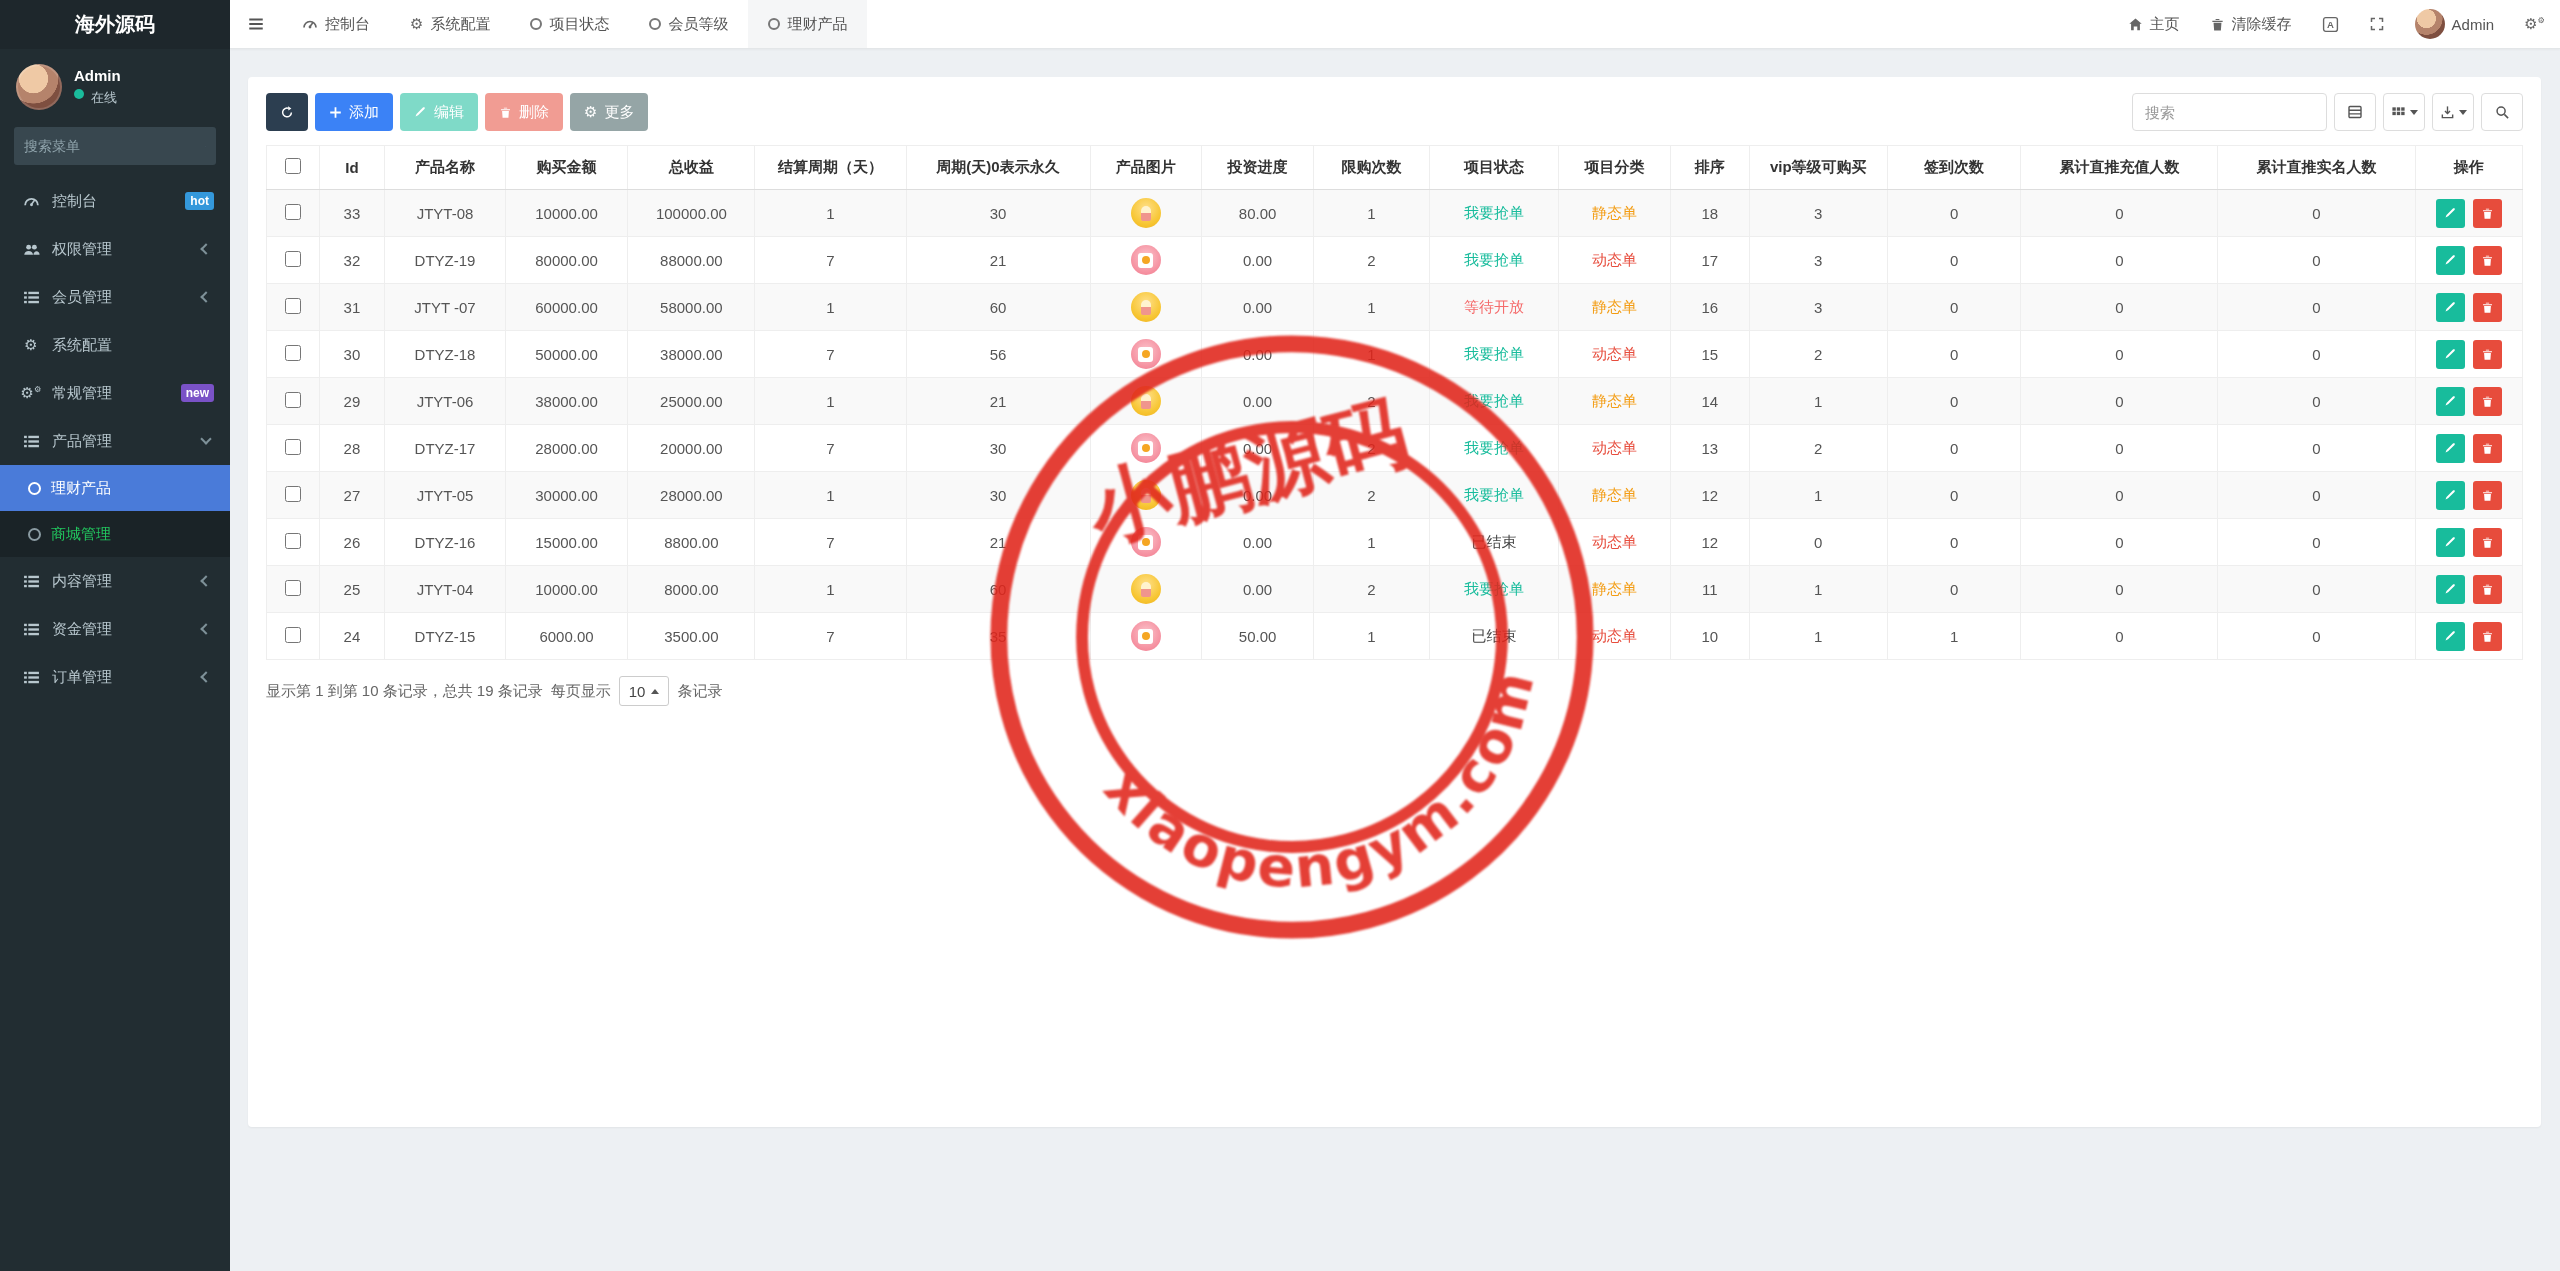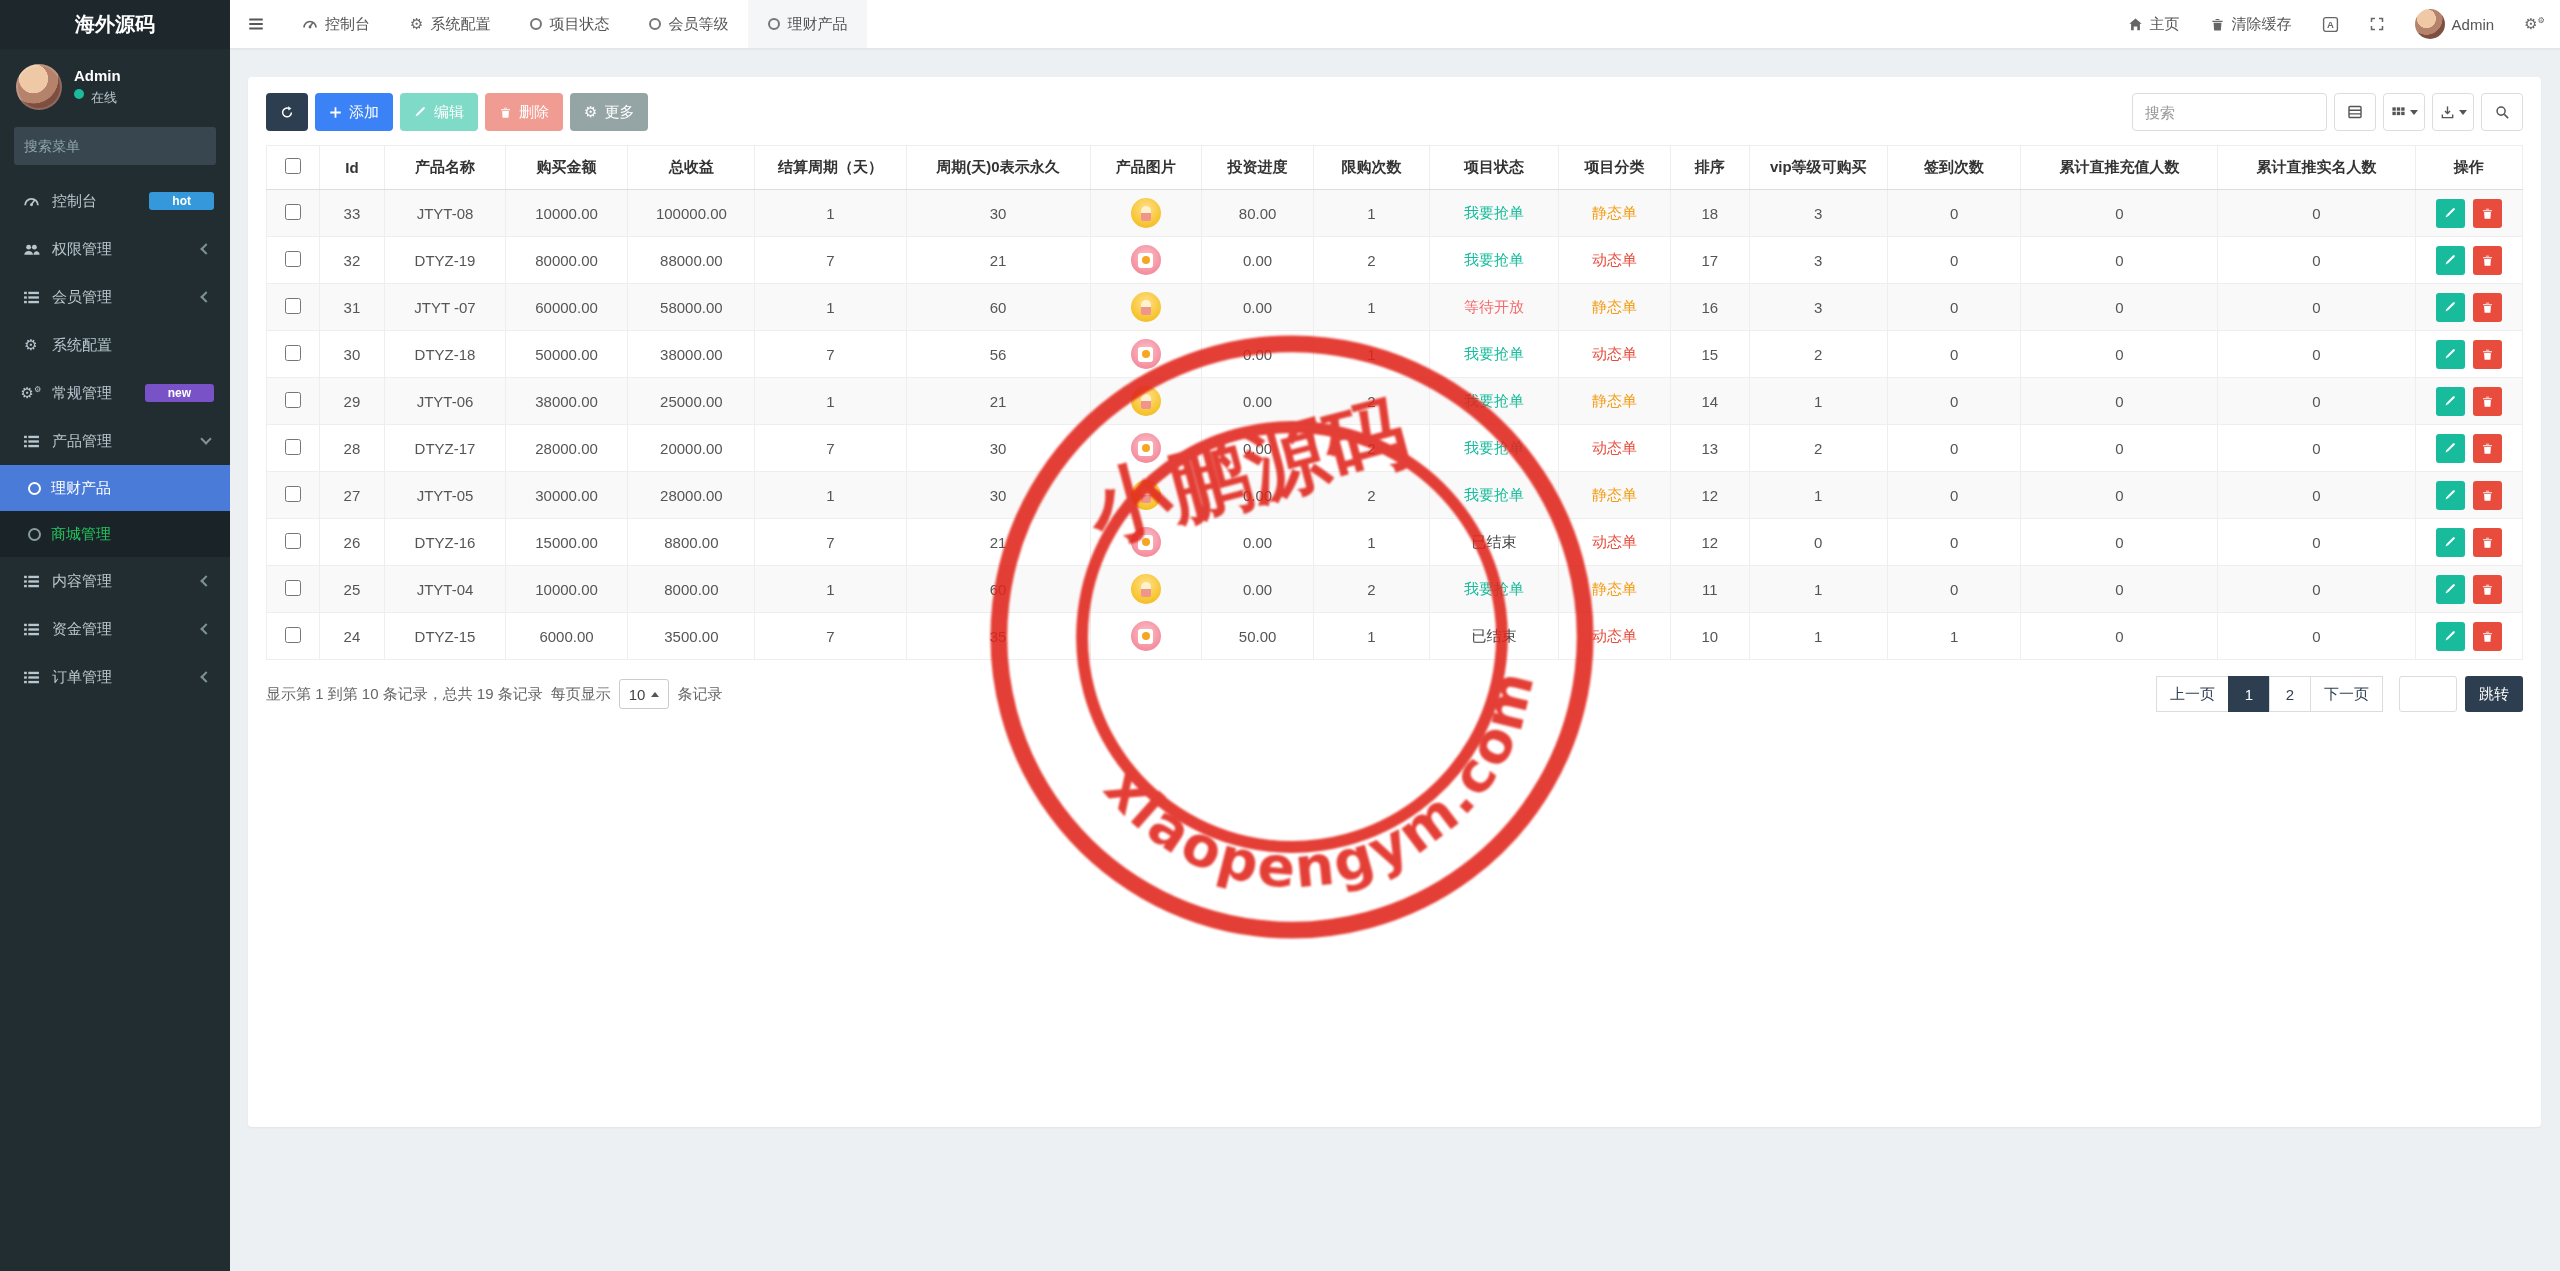--- a/index.html
+++ b/index.html
@@ -14,21 +14,21 @@
   .p-status{display:flex;align-items:flex-start;gap:7px;font-size:13px;color:#b8c7ce}
   .dot{width:10px;height:10px;border-radius:50%;background:#1abc9c}
   .s-search{margin:4px 14px 12px;height:38px;background:#38474f;border-radius:3px;display:flex;align-items:center;padding:0 10px}
   .s-search input{flex:1;background:transparent;border:0;outline:none;color:#ccc;font-size:14px;font-family:inherit}
   .s-search input::placeholder{color:#8fa3ab}
   .menu{list-style:none}
   .m-item{display:flex;align-items:center;height:48px;padding:0 16px 0 19px;cursor:pointer;font-size:15px;color:#b8c7ce}
   .m-ic{width:24px;margin-right:9px;display:flex;justify-content:center;color:#b8c7ce}
   .uicon{font-family:"DejaVu Sans",sans-serif;font-style:normal}
   .m-label{flex:1}
-  .badge{font-size:12px;font-weight:bold;color:#fff;padding:2px 23px;border-radius:3px}
+  .badge{font-size:12px;font-weight:bold;color:#fff;padding:2px 5px;border-radius:3px}
   .badge-hot{background:#3498db}
   .badge-new{background:#7a52c7}
   .chev{width:8px;height:8px;border-left:2px solid #7e9199;border-bottom:2px solid #7e9199;transform:rotate(45deg);margin-right:4px}
   .chev.down{transform:rotate(-45deg);margin-top:-4px}
   .submenu{background:#1a2327}
   .sub-item{display:flex;align-items:center;height:46px;padding-left:28px;font-size:15px;color:#22c55e;cursor:pointer}
   .sub-item .circ{margin-right:10px}
   .sub-item.active{background:#4a7bd9;color:#fff}
   .circ{width:13px;height:13px;border:2px solid #8a9ba2;border-radius:50%}
   .sub-item.active .circ{border-color:#fff}
@@ -739,28 +739,20 @@
     </div>
 
     <div class="tfoot">
       <span>显示第 1 到第 10 条记录，总共 19 条记录</span>
       <span style="margin-left:8px">每页显示</span>
       <span class="pp-box">
         <span>10</span>
         <span class="caret-up"></span>
       </span>
       <span>条记录</span>
-      <div class="pager">
-        <span class="pg">上一页</span>
-        <span class="pg active">1</span>
-        <span class="pg">2</span>
-        <span class="pg">下一页</span>
-        <input class="jump-input" style="">
-        <button class="btn-jump">跳转</button>
-      </div>
     </div>
   </section>
 </main>
 
 <svg class="stamp" viewBox="0 0 620 620">
   <g transform="rotate(-15 310 310)" stroke="#e1251b" fill="none">
     <circle cx="310" cy="310" r="296" stroke-width="17"></circle>
     <circle cx="310" cy="310" r="212" stroke-width="12"></circle>
     <path id="arcpath" d="M 86 412 A 242 242 0 0 0 534 412" stroke="none"></path>
     <text x="310" y="165" text-anchor="middle" font-size="82" font-weight="bold" fill="#e1251b" stroke="none" font-family="DejaVu Sans, sans-serif">小鹏源码</text>

